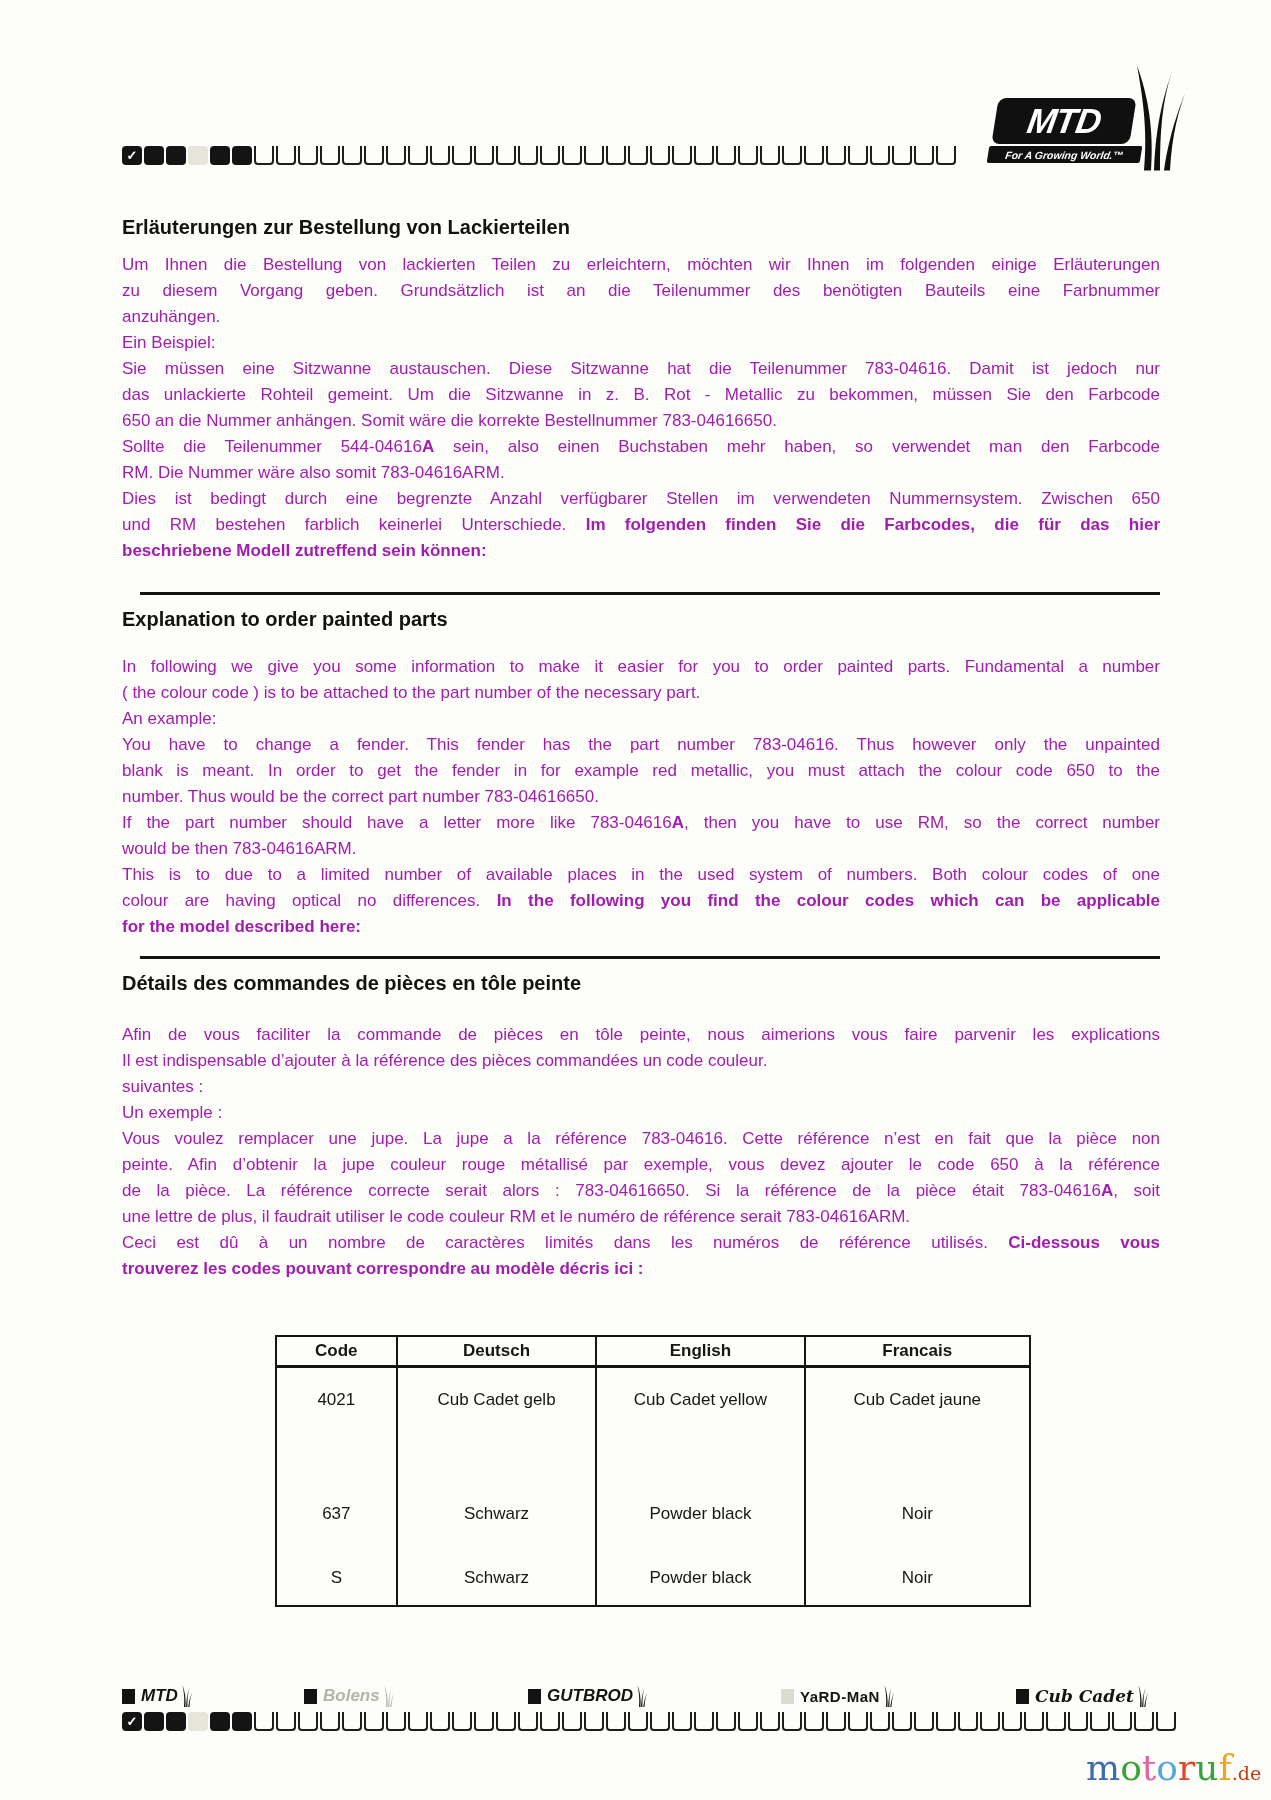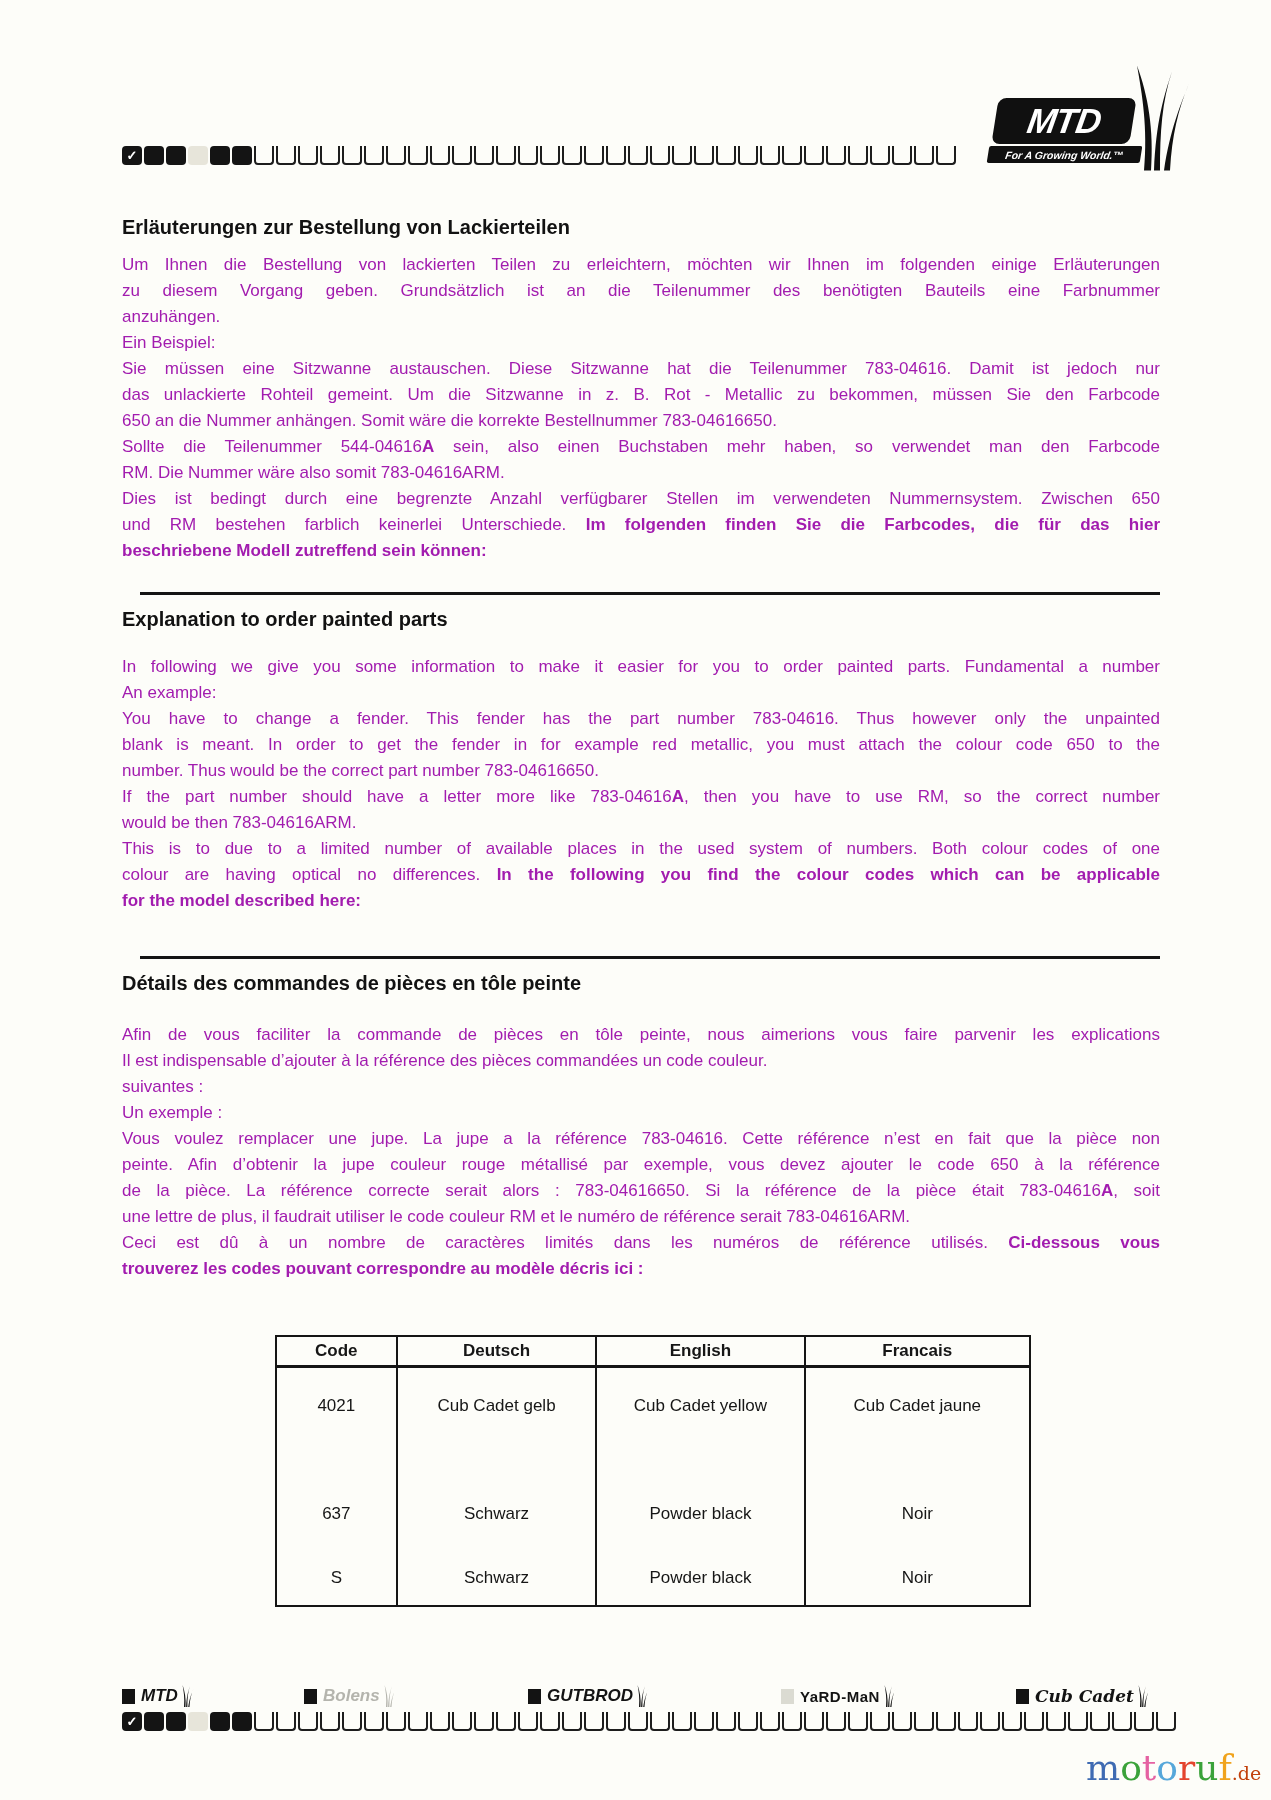--- a/index.html
+++ b/index.html
@@ -35,21 +35,21 @@
   .tline.just { text-align:justify; text-align-last:justify; }
   .bseg { font-weight:bold; }
   .rule { position:absolute; left:140px; width:1020px; height:3px; background:#141414; }
   
   .color-table { position:absolute; left:262px; top:1335px; width:756px;
                  border-collapse:collapse; table-layout:fixed; font-size:17px; }
   .color-table, .color-table th, .color-table td { border:2px solid #151515;margin-left:13px; }
   .color-table th { height:30px; font-size:17px; font-weight:bold; text-align:center;
                     border-bottom:3px solid #151515; }
   .color-table td { text-align:center; border-top:none; border-bottom:none; }
-  .color-table tr.r1 td { height:112px; vertical-align:top; padding-top:28px; }
+  .color-table tr.r1 td { height:112px; vertical-align:top; padding-top:22px; }
   .color-table tr.r2 td { height:72px; vertical-align:middle; }
   .color-table tr.r3 td { height:56px; vertical-align:middle; }
   
   .brand { position:absolute; top:1684px; height:24px; display:flex; align-items:center; }
   .brand-sq { width:13px; height:15px; background:#131313; margin-right:6px; flex:none; }
   .brand-sq.lt { background:#dbdbd2; }
   .brand-name { font-weight:bold; font-style:italic; font-size:17px; color:#131313; white-space:nowrap; }
   .brand.bolens .brand-name { color:#b4b4ad; }
   .brand.yardman .brand-name { font-style:normal; font-size:15px; letter-spacing:0.5px; }
   .brand.cubcadet .brand-name { font-family:"DejaVu Serif", serif; font-weight:bold; font-style:italic; font-size:17px; }
@@ -94,20 +94,21 @@
       <div class="tline just"><span>Dies ist bedingt durch eine begrenzte Anzahl verfügbarer Stellen im verwendeten Nummernsystem. Zwischen 650</span></div>
       <div class="tline just"><span>und RM bestehen farblich keinerlei Unterschiede. </span><span class="bseg">Im folgenden finden Sie die Farbcodes, die für das hier</span></div>
       <div class="tline"><span class="bseg">beschriebene Modell zutreffend sein können:</span></div>
     </div>
 
   <div class="rule" style="top:592px"></div>
 
   <h1 class="sec-title" style="top:608px">Explanation  to order painted parts</h1>
   <div class="body-block" style="top:654px">
       <div class="tline just"><span>In following we give you some information to make it easier for you to order painted parts. Fundamental a number</span></div>
+      <div class="tline"><span>( the colour code ) is to be attached to the part number of the necessary part.</span></div>
       <div class="tline"><span>An example:</span></div>
       <div class="tline just"><span>You  have to change a fender. This fender has the part number 783-04616.  Thus however only the unpainted</span></div>
       <div class="tline just"><span>blank is meant. In order to get the fender in for example red metallic, you must attach the colour code 650 to the</span></div>
       <div class="tline"><span>number. Thus would be the correct part number 783-04616650.</span></div>
       <div class="tline just"><span>If the part number should have a letter more like 783-04616</span><span class="bseg">A</span><span>, then you have to use RM, so the correct number</span></div>
       <div class="tline"><span>would be then 783-04616ARM.</span></div>
       <div class="tline just"><span>This is to due to a limited number of available places in the used system of numbers. Both colour codes of one</span></div>
       <div class="tline just"><span>colour are having optical no differences. </span><span class="bseg">In the following you find the colour codes which can be applicable</span></div>
       <div class="tline"><span class="bseg">for the model described here:</span></div>
     </div>

